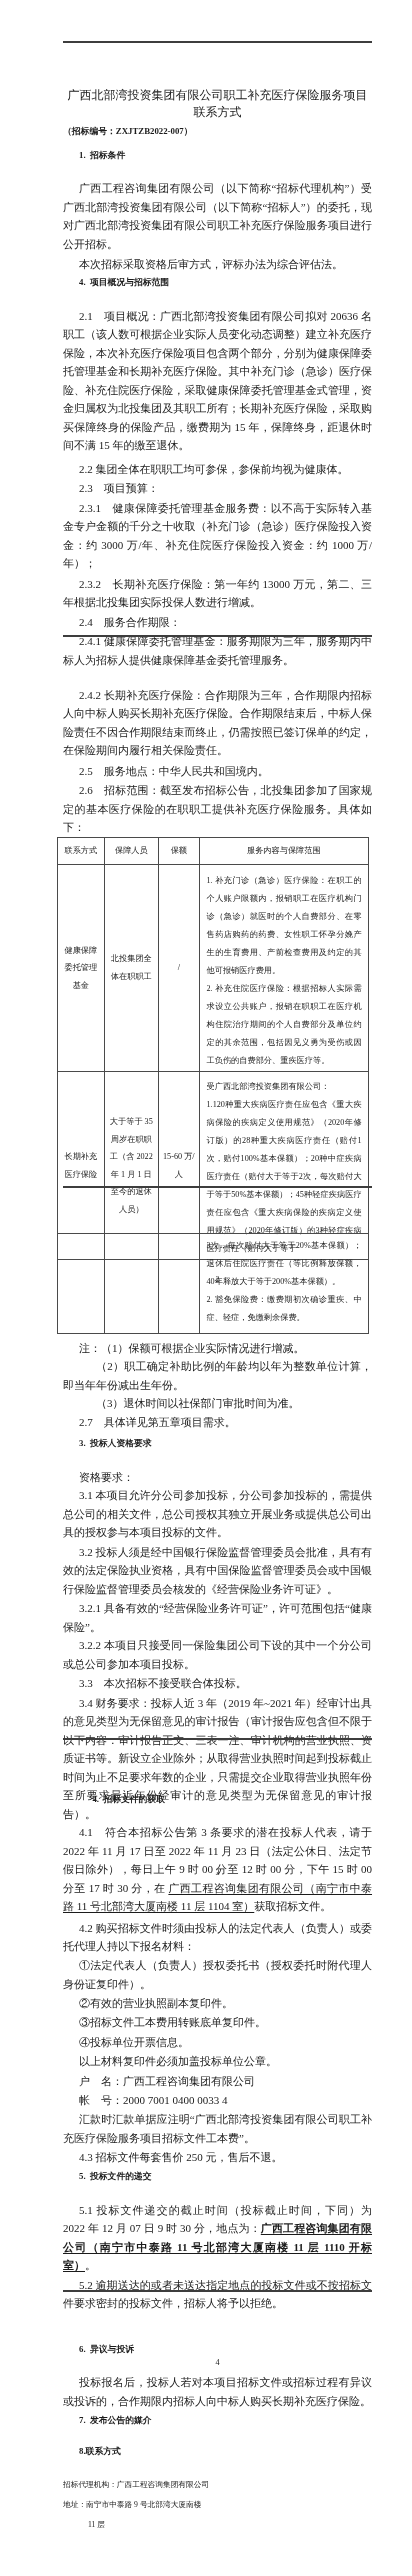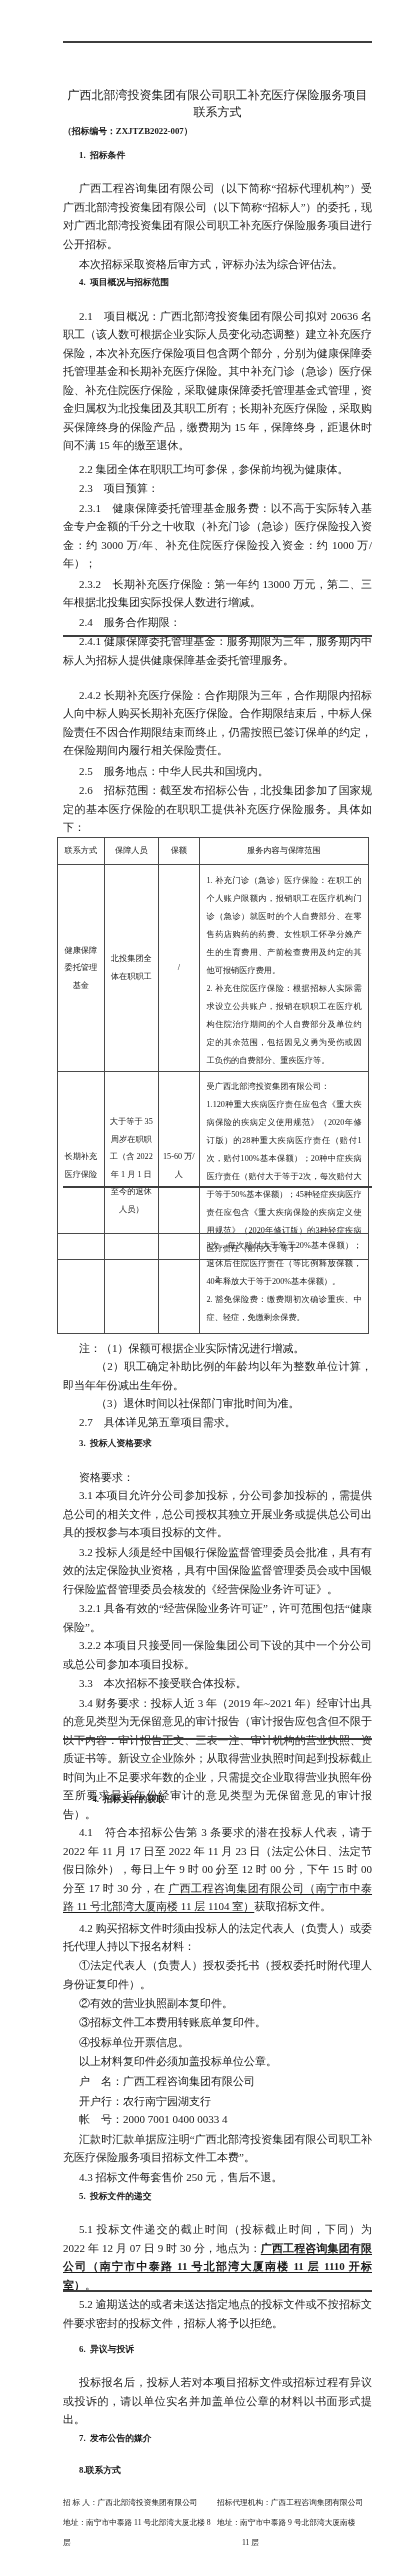--- a/index.html
+++ b/index.html
@@ -151,45 +151,38 @@
     <div class="rule"></div>
     <p class="h hind" style="margin-top:52px">4.  招标文件的获取</p>
     <p class="p ind" style="margin-top:0.5px"><span>4.1　符合本招标公告第 3 条要求的潜在投标人代表，请于 2022 年 11 月 17 日至 2022 年 11 月 23 日（法定公休日、法定节假日除外），每日上午 9 时 00 分至 12 时 00 分，下午 15 时 00 分至 17 时 30 分，在 </span><span class="u">广西工程咨询集团有限公司（南宁市中泰路 11 号北部湾大厦南楼 11 层 1104 室）</span><span>获取招标文件。</span></p>
     <p class="p ind" style="margin-top:3.1px">4.2 购买招标文件时须由投标人的法定代表人（负责人）或委托代理人持以下报名材料：</p>
     <p class="p ind" style="margin-top:0.5px">①法定代表人（负责人）授权委托书（授权委托时附代理人身份证复印件）。</p>
     <p class="p ind" style="margin-top:1px">②有效的营业执照副本复印件。</p>
     <p class="p ind" style="margin-top:0.5px">③招标文件工本费用转账底单复印件。</p>
     <p class="p ind" style="margin-top:1px">④投标单位开票信息。</p>
     <p class="p ind" style="margin-top:1px">以上材料复印件必须加盖投标单位公章。</p>
     <p class="p ind" style="margin-top:1.5px">户　名：广西工程咨询集团有限公司</p>
-    <p class="p ind" style="margin-top:1px">开户行：农行南宁园湖支行</p>
     <p class="p ind">帐　号：2000 7001 0400 0033 4</p>
     <p class="p ind" style="margin-top:1px">汇款时汇款单据应注明“广西北部湾投资集团有限公司职工补充医疗保险服务项目招标文件工本费”。</p>
     <p class="p ind" style="margin-top:1px">4.3 招标文件每套售价 250 元，售后不退。</p>
 
     <p class="h" style="margin-top:2.6px">5.  投标文件的递交</p>
     <p class="p ind" style="margin-top:1.5px"><span>5.1 投标文件递交的截止时间（投标截止时间，下同）为 2022 年 12 月 07 日 9 时 30 分，地点为：</span><span class="bu">广西工程咨询集团有限公司（南宁市中泰路 11 号北部湾大厦南楼 11 层 1110 开标室）</span><span>。</span></p>
     <p class="p ind" style="margin-top:1px">5.2 逾期送达的或者未送达指定地点的投标文件或不按招标文件要求密封的投标文件，招标人将予以拒绝。</p>
     <p class="pagenum" style="margin-top:41px">4</p>
   </section>
 
   <section class="page pg5">
     <div class="rule"></div>
     <p class="h" style="margin-top:50px">6.  异议与投诉</p>
-    <p class="p ind" style="margin-top:2.6px">投标报名后，投标人若对本项目招标文件或招标过程有异议或投诉的，请以单位实名并加盖单位公章的材料以书面形式提出。</p>
+    <p class="p ind" style="margin-top:2.6px">投标报名后，投标人若对本项目招标文件或招标过程有异议或投诉的，合作期限内招标人向中标人购买长期补充医疗保险。</p>
     <p class="h" style="margin-top:2.6px">7.  发布公告的媒介</p>
     <p class="h" style="margin-top:7.2px">8.联系方式</p>
 
     <div class="contacts">
-      <div class="col colL">
-        <div>招 标 人：广西北部湾投资集团有限公司</div>
-        <div>地址：南宁市中泰路 11 号北部湾大厦北楼 8</div>
-        <div>层</div>
-
-      </div>
       <div class="col colR">
         <div>招标代理机构：广西工程咨询集团有限公司</div>
         <div>地址：南宁市中泰路 9 号北部湾大厦南楼</div>
         <div class="wrapline">11 层</div>
 
       </div>
     </div>
 
   </section>
 

